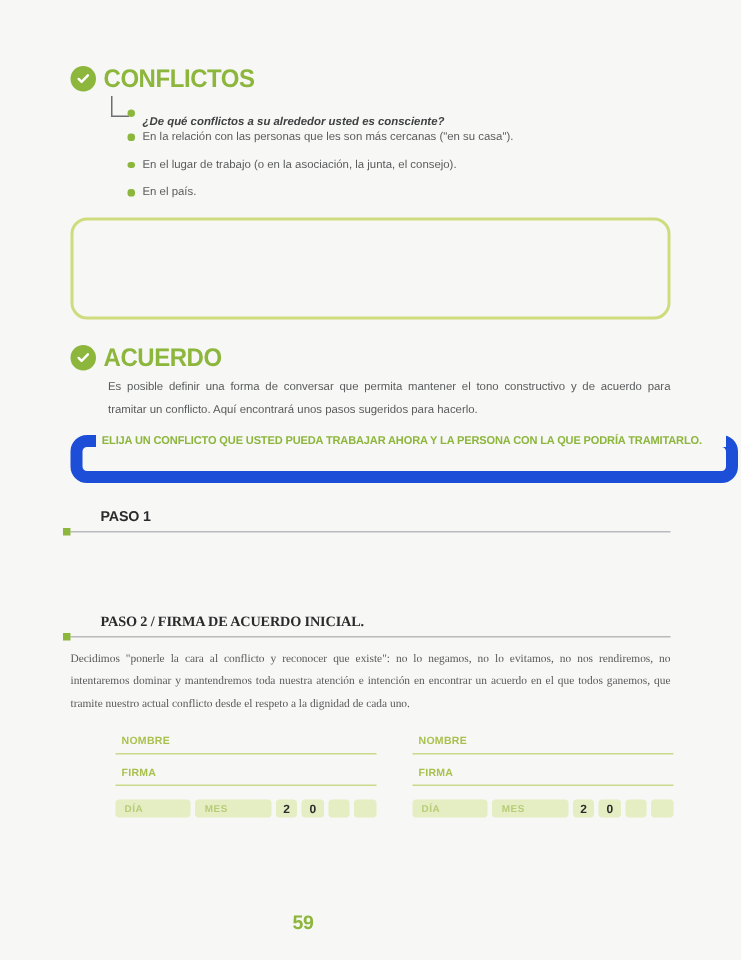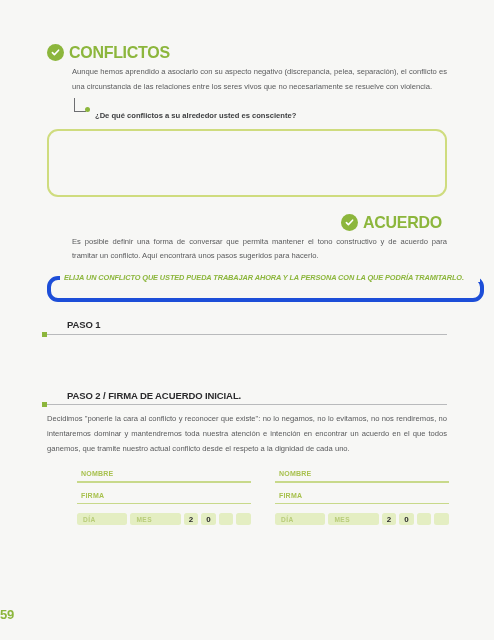--- a/index.html
+++ b/index.html
@@ -69,20 +69,21 @@
     padding-left: 25px;
   }
   .body-text.narrow { padding-left: 25px; }
 
   
   .elbow-row {
     position: relative;
     padding-left: 48px;
     margin-top: 7px;
     height: 14px;
+    font-style: italic;
   }
   .elbow {
     position: absolute;
     left: 27px;
     top: -4px;
     width: 11px;
     height: 13px;
     border-left: 1.4px solid #6d6e71;
     border-bottom: 1.4px solid #6d6e71;
   }
@@ -134,26 +135,25 @@
     height: 68px;
     border: 2px solid #cfdc7e;
     border-radius: 11px;
     background: transparent;
     box-sizing: border-box;
   }
 
   
   .legend-box {
     margin: 9px 0 0 0;
-    border: 4px solid #1d4ed8;
+    border: 8px solid #1d4ed8;
     border-radius: 11px;
     padding: 0 0 16px 0;
     min-height: 28px;
     box-sizing: border-box;
-    font-style: italic;
   }
   .legend-box > legend {
     margin-left: 9px;
     padding: 0 4px;
     font-size: 7.6px;
     font-weight: bold;
     color: #8cb63c;
     letter-spacing: -0.1px;
     transform: scaleX(0.97);
     transform-origin: left center;
@@ -242,20 +242,21 @@
     font-size: 8px;
   }
   .date-cell.small.blank { color: transparent; }
 
   
   .page-number {
     position: absolute;
     left: 0;
     right: 0;
     bottom: 18px;
+    text-align: center;
     font-size: 13px;
     font-weight: bold;
     color: #8cb63c;
     letter-spacing: -0.2px;
   }
 </style>
 </head>
 <body>
 
 <div class="page">
@@ -264,53 +265,57 @@
 
     <div class="section-head">
       <span class="check-badge">
         <svg width="11" height="11" viewBox="0 0 11 11">
           <path d="M2.4 5.6 L4.4 7.6 L8.6 3.2" fill="none" stroke="#ffffff" stroke-width="1.6" stroke-linecap="round" stroke-linejoin="round"></path>
         </svg>
       </span>
       <span class="section-title">CONFLICTOS</span>
     </div>
 
-    <p class="body-text">Aunque hemos aprendido a asociarlo con su aspecto negativo (discrepancia, pelea, separación), el conflicto es una circunstancia de las relaciones entre los seres vivos que no necesariamente se resuelve con violencia.</p>
 
     <div class="elbow-row">
       <span class="elbow"></span>
       <span class="elbow-dot"></span>
       <span class="question-text">¿De qué conflictos a su alrededor usted es consciente?</span>
     </div>
 
+    <ul class="bullets">
+      <li>En la relación con las personas que les son más cercanas  ("en su casa").</li>
+      <li>En el lugar de trabajo (o en la asociación, la junta, el consejo).</li>
+      <li>En el país.</li>
+    </ul>
 
     <div class="answer-box"></div>
 
-    <div class="section-head" style="margin-top:17px;justify-content:flex-end;">
+    <div class="section-head" style="margin-top:17px;">
       <span class="check-badge">
         <svg width="11" height="11" viewBox="0 0 11 11">
           <path d="M2.4 5.6 L4.4 7.6 L8.6 3.2" fill="none" stroke="#ffffff" stroke-width="1.6" stroke-linecap="round" stroke-linejoin="round"></path>
         </svg>
       </span>
       <span class="section-title">ACUERDO</span>
     </div>
 
     <p class="body-text narrow">Es posible definir una forma de conversar que permita mantener el tono constructivo y de acuerdo para tramitar un conflicto. Aquí encontrará unos pasos sugeridos para hacerlo.</p>
 
     <fieldset class="legend-box">
       <legend>ELIJA UN CONFLICTO QUE USTED PUEDA TRABAJAR AHORA Y LA PERSONA CON LA QUE PODRÍA TRAMITARLO.</legend>
     </fieldset>
 
     <div class="paso-block">
       <div class="paso-title">PASO 1</div>
       <div class="paso-rule"></div>
       <div class="write-space"></div>
     </div>
 
-    <div class="paso-block" style="margin-top:2px;">
+    <div class="paso-block" style="margin-top:2px;font-family:Liberation Serif, serif;">
       <div class="paso-title">PASO 2 / FIRMA DE ACUERDO INICIAL.</div>
       <div class="paso-rule"></div>
       <p class="paso-body">Decidimos "ponerle la cara al conflicto y reconocer que existe": no lo negamos, no lo evitamos, no nos rendiremos, no intentaremos dominar y mantendremos toda nuestra atención e intención en encontrar un acuerdo en el que todos ganemos, que tramite nuestro actual conflicto desde el respeto a la dignidad de cada uno.</p>
     </div>
 
     <div class="sign-area">
 
       <div class="sign-col">
         <div class="sign-field">
           <div class="sign-label">NOMBRE</div>

